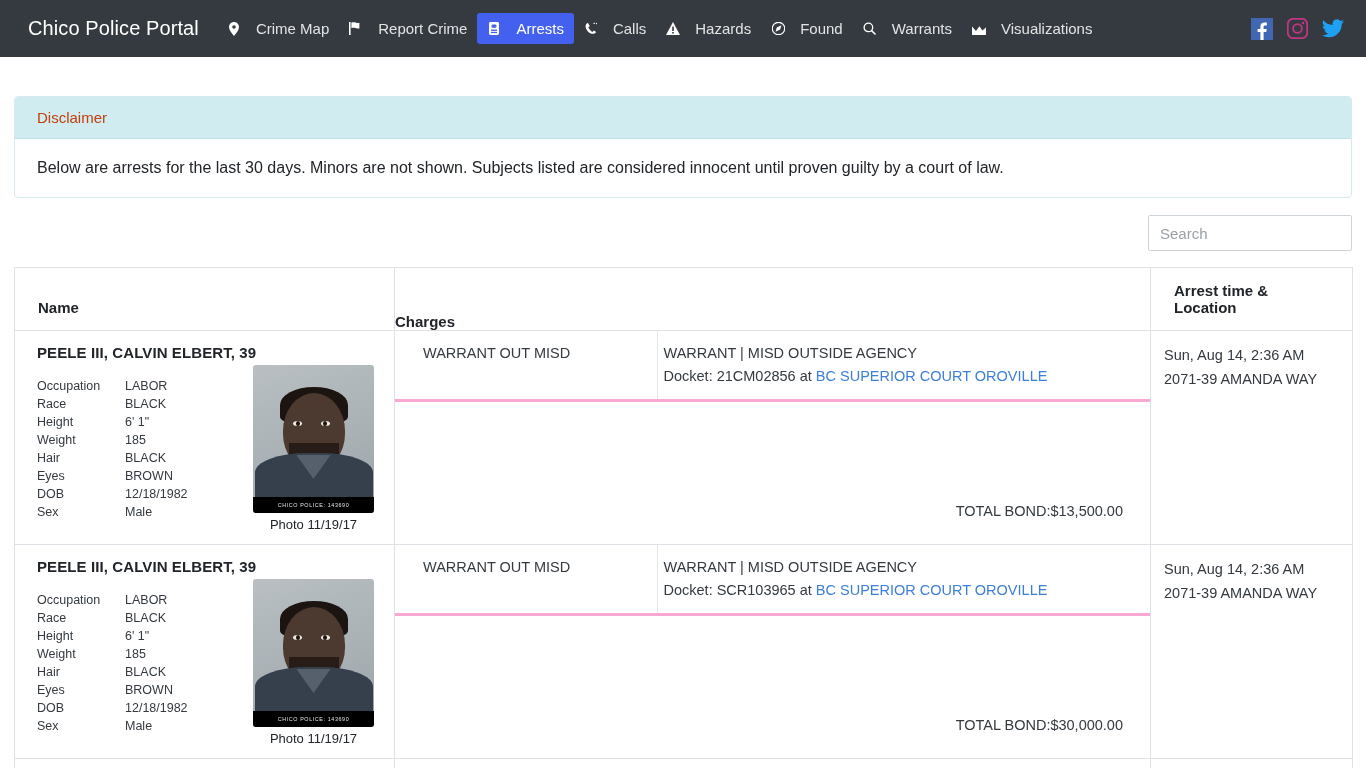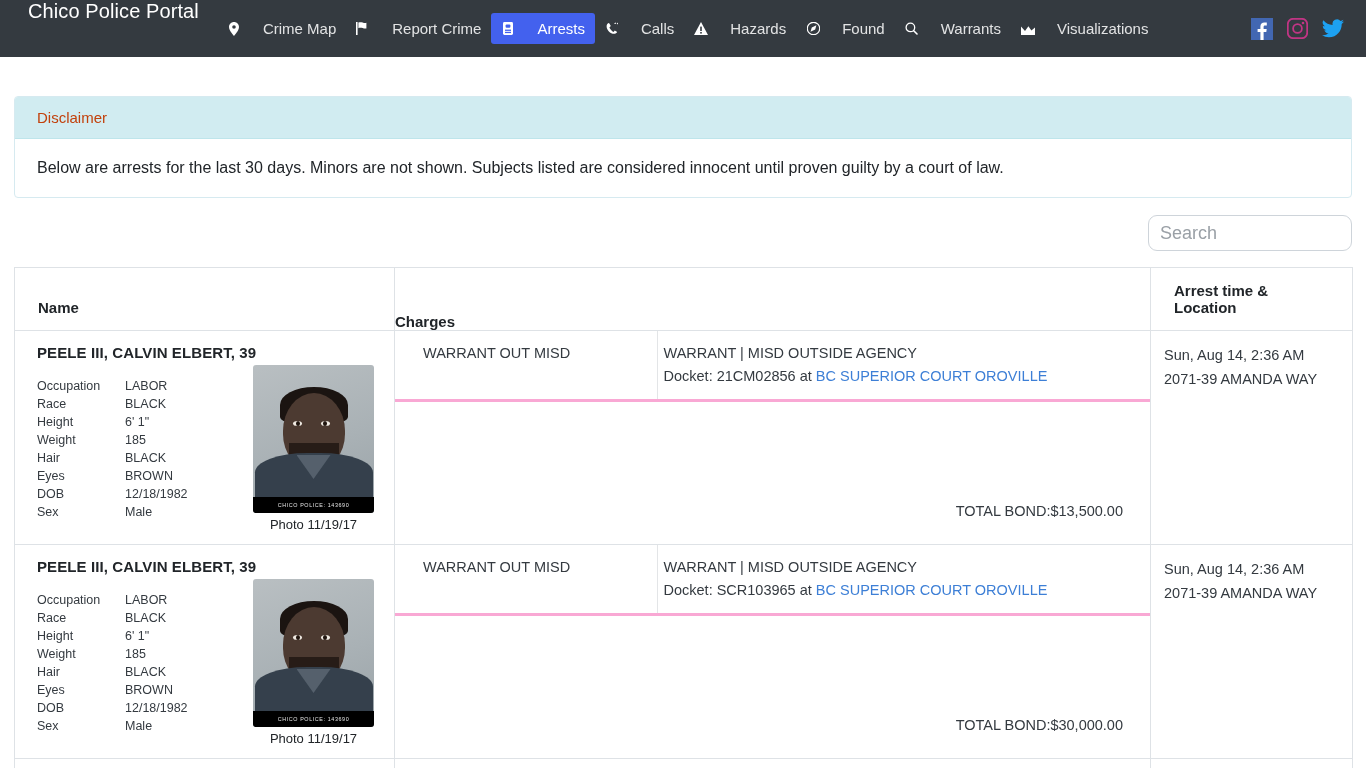--- a/index.html
+++ b/index.html
@@ -10,41 +10,42 @@
     background: #ffffff;
     font-family: "Liberation Sans", sans-serif;
     color: #212529;
   }
 
   
   .navbar {
     height: 57px;
     background: #343a40;
     display: flex;
+    align-items: center;
     padding: 0 22px 0 28px;
     width: 100%;
   }
   .brand {
     color: #ffffff;
     font-size: 20px;
     letter-spacing: .1px;
     white-space: nowrap;
     margin-right: 18px;
     text-decoration: none;
   }
   .nav-links {
     display: flex;
     align-items: center;
     flex: 1;
     height: 100%;
   }
   .nav-item {
     display: flex;
     align-items: center;
-    gap: 22px;
+    gap: 15px;
     color: rgba(255,255,255,.86);
     font-size: 15px;
     padding: 8px 10px;
     white-space: nowrap;
     text-decoration: none;
     border-radius: 3px;
     line-height: 1;
   }
   .nav-item.active {
     background: #4361ee;
@@ -97,23 +98,23 @@
   
   .search-row {
     display: flex;
     justify-content: flex-end;
     margin-top: 17px;
   }
   .search-input {
     width: 204px;
     height: 36px;
     border: 1px solid #ced4da;
-    border-radius: 9px;
+    border-radius: 2px;
     padding: 0 11px;
-    font-size: 18px;
+    font-size: 15px;
     font-family: "Liberation Sans", sans-serif;
     color: #495057;
     outline: none;
     background: #fff;
   }
   .search-input::placeholder { color: #9aa0a6; }
 
   
   table.arrests {
     width: 1338px;

